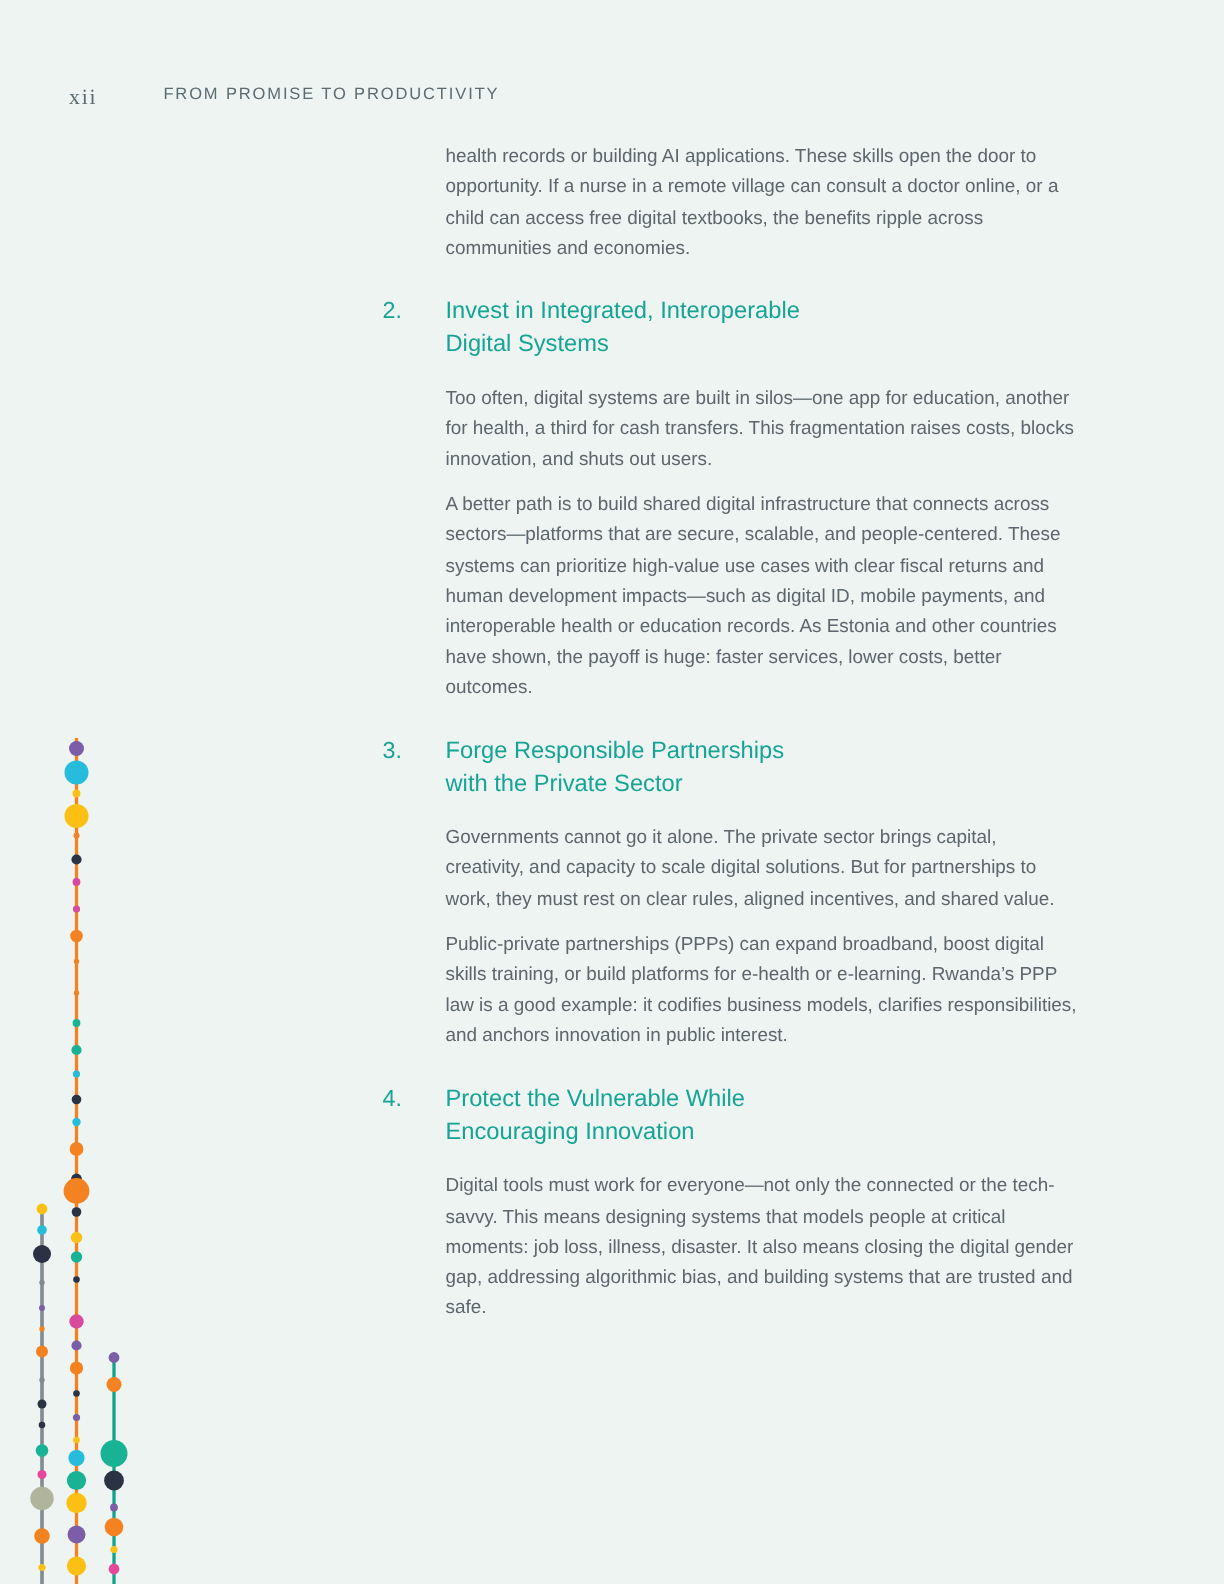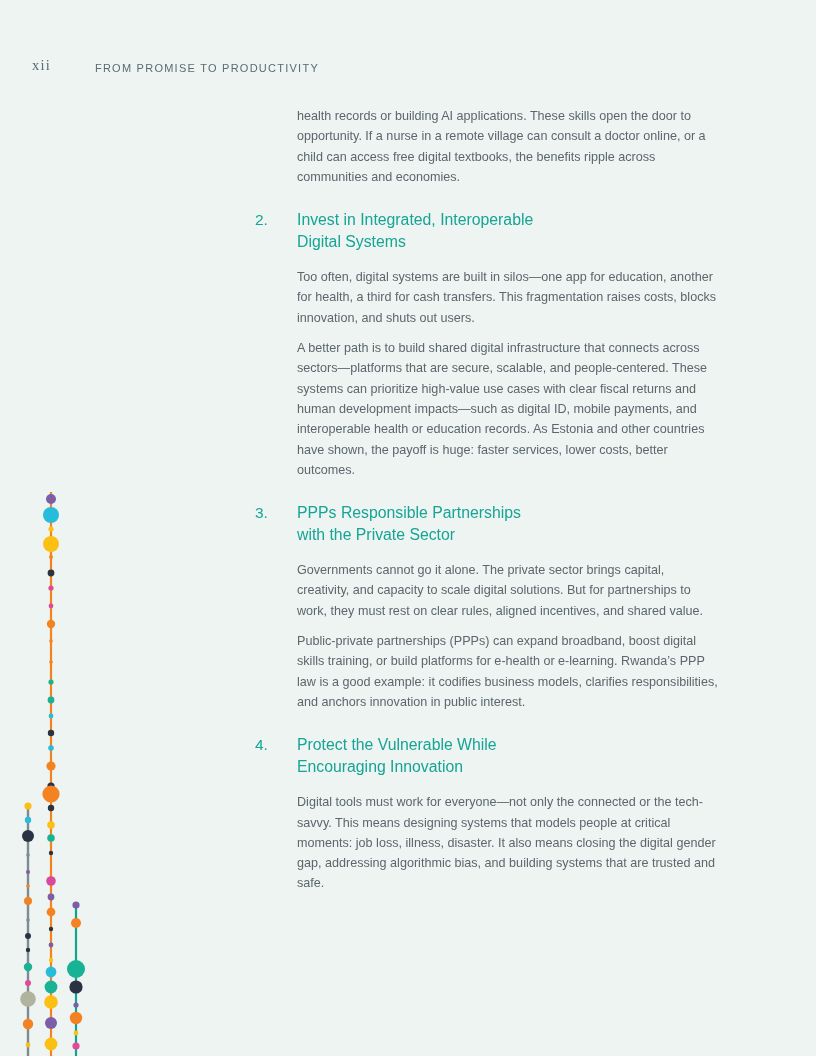--- a/index.html
+++ b/index.html
@@ -12,44 +12,44 @@
     background: #edf4f1;
     font-family: "Liberation Sans", sans-serif;
     overflow: hidden;
     position: relative;
   }
 
   
   .running-head {
     position: absolute;
     top: 57px;
-    left: 32px;
+    left: 46px;
     display: flex;
-    align-items: flex-end;
+    align-items: flex-start;
     white-space: nowrap;
   }
   .folio {
     font-size: 14.5px;
     letter-spacing: 1.2px;
     color: #5b6b72;
     font-family: "Liberation Serif", serif;
   }
   .running-title {
     margin-left: 44px;
     font-size: 11px;
     letter-spacing: 1.25px;
     color: #5b6b72;
     text-transform: uppercase;
     font-family: "Liberation Sans", sans-serif;
   }
 
   
   .content {
     position: absolute;
-    top: 106px;
+    top: 94px;
     left: 255px;
     width: 470px;
   }
   .para {
     margin: 0 0 0 42px;
     width: 422px;
     font-size: 12.6px;
     line-height: 20.3px;
     color: #5c666c;
     text-align: left;
@@ -181,21 +181,21 @@
       </span>
     </div>
     <p class="para">Too often, digital systems are built in silos—one app for education, another for health, a third for cash transfers. This fragmentation raises costs, blocks innovation, and shuts out users.</p>
     <p class="para">A better path is to build shared digital infrastructure that connects across sectors—platforms that are secure, scalable, and people-centered. These systems can prioritize high-value use cases with clear fiscal returns and human development impacts—such as digital ID, mobile payments, and interoperable health or education records. As Estonia and other countries have shown, the payoff is huge: faster services, lower costs, better outcomes.</p>
   </div>
 
   <div class="section">
     <div class="section-head">
       <span class="section-num">3.</span>
       <span class="section-title">
-        <span class="l1">PPPs Responsible Partnerships</span>
+        <span class="l1">Forge Responsible Partnerships</span>
         <span class="l2">with the Private Sector</span>
       </span>
     </div>
     <p class="para">Governments cannot go it alone. The private sector brings capital, creativity, and capacity to scale digital solutions. But for partnerships to work, they must rest on clear rules, aligned incentives, and shared value.</p>
     <p class="para">Public-private partnerships (PPPs) can expand broadband, boost digital skills training, or build platforms for e-health or e-learning. Rwanda’s PPP law is a good example: it codifies business models, clarifies responsibilities, and anchors innovation in public interest.</p>
   </div>
 
   <div class="section">
     <div class="section-head">
       <span class="section-num">4.</span>

